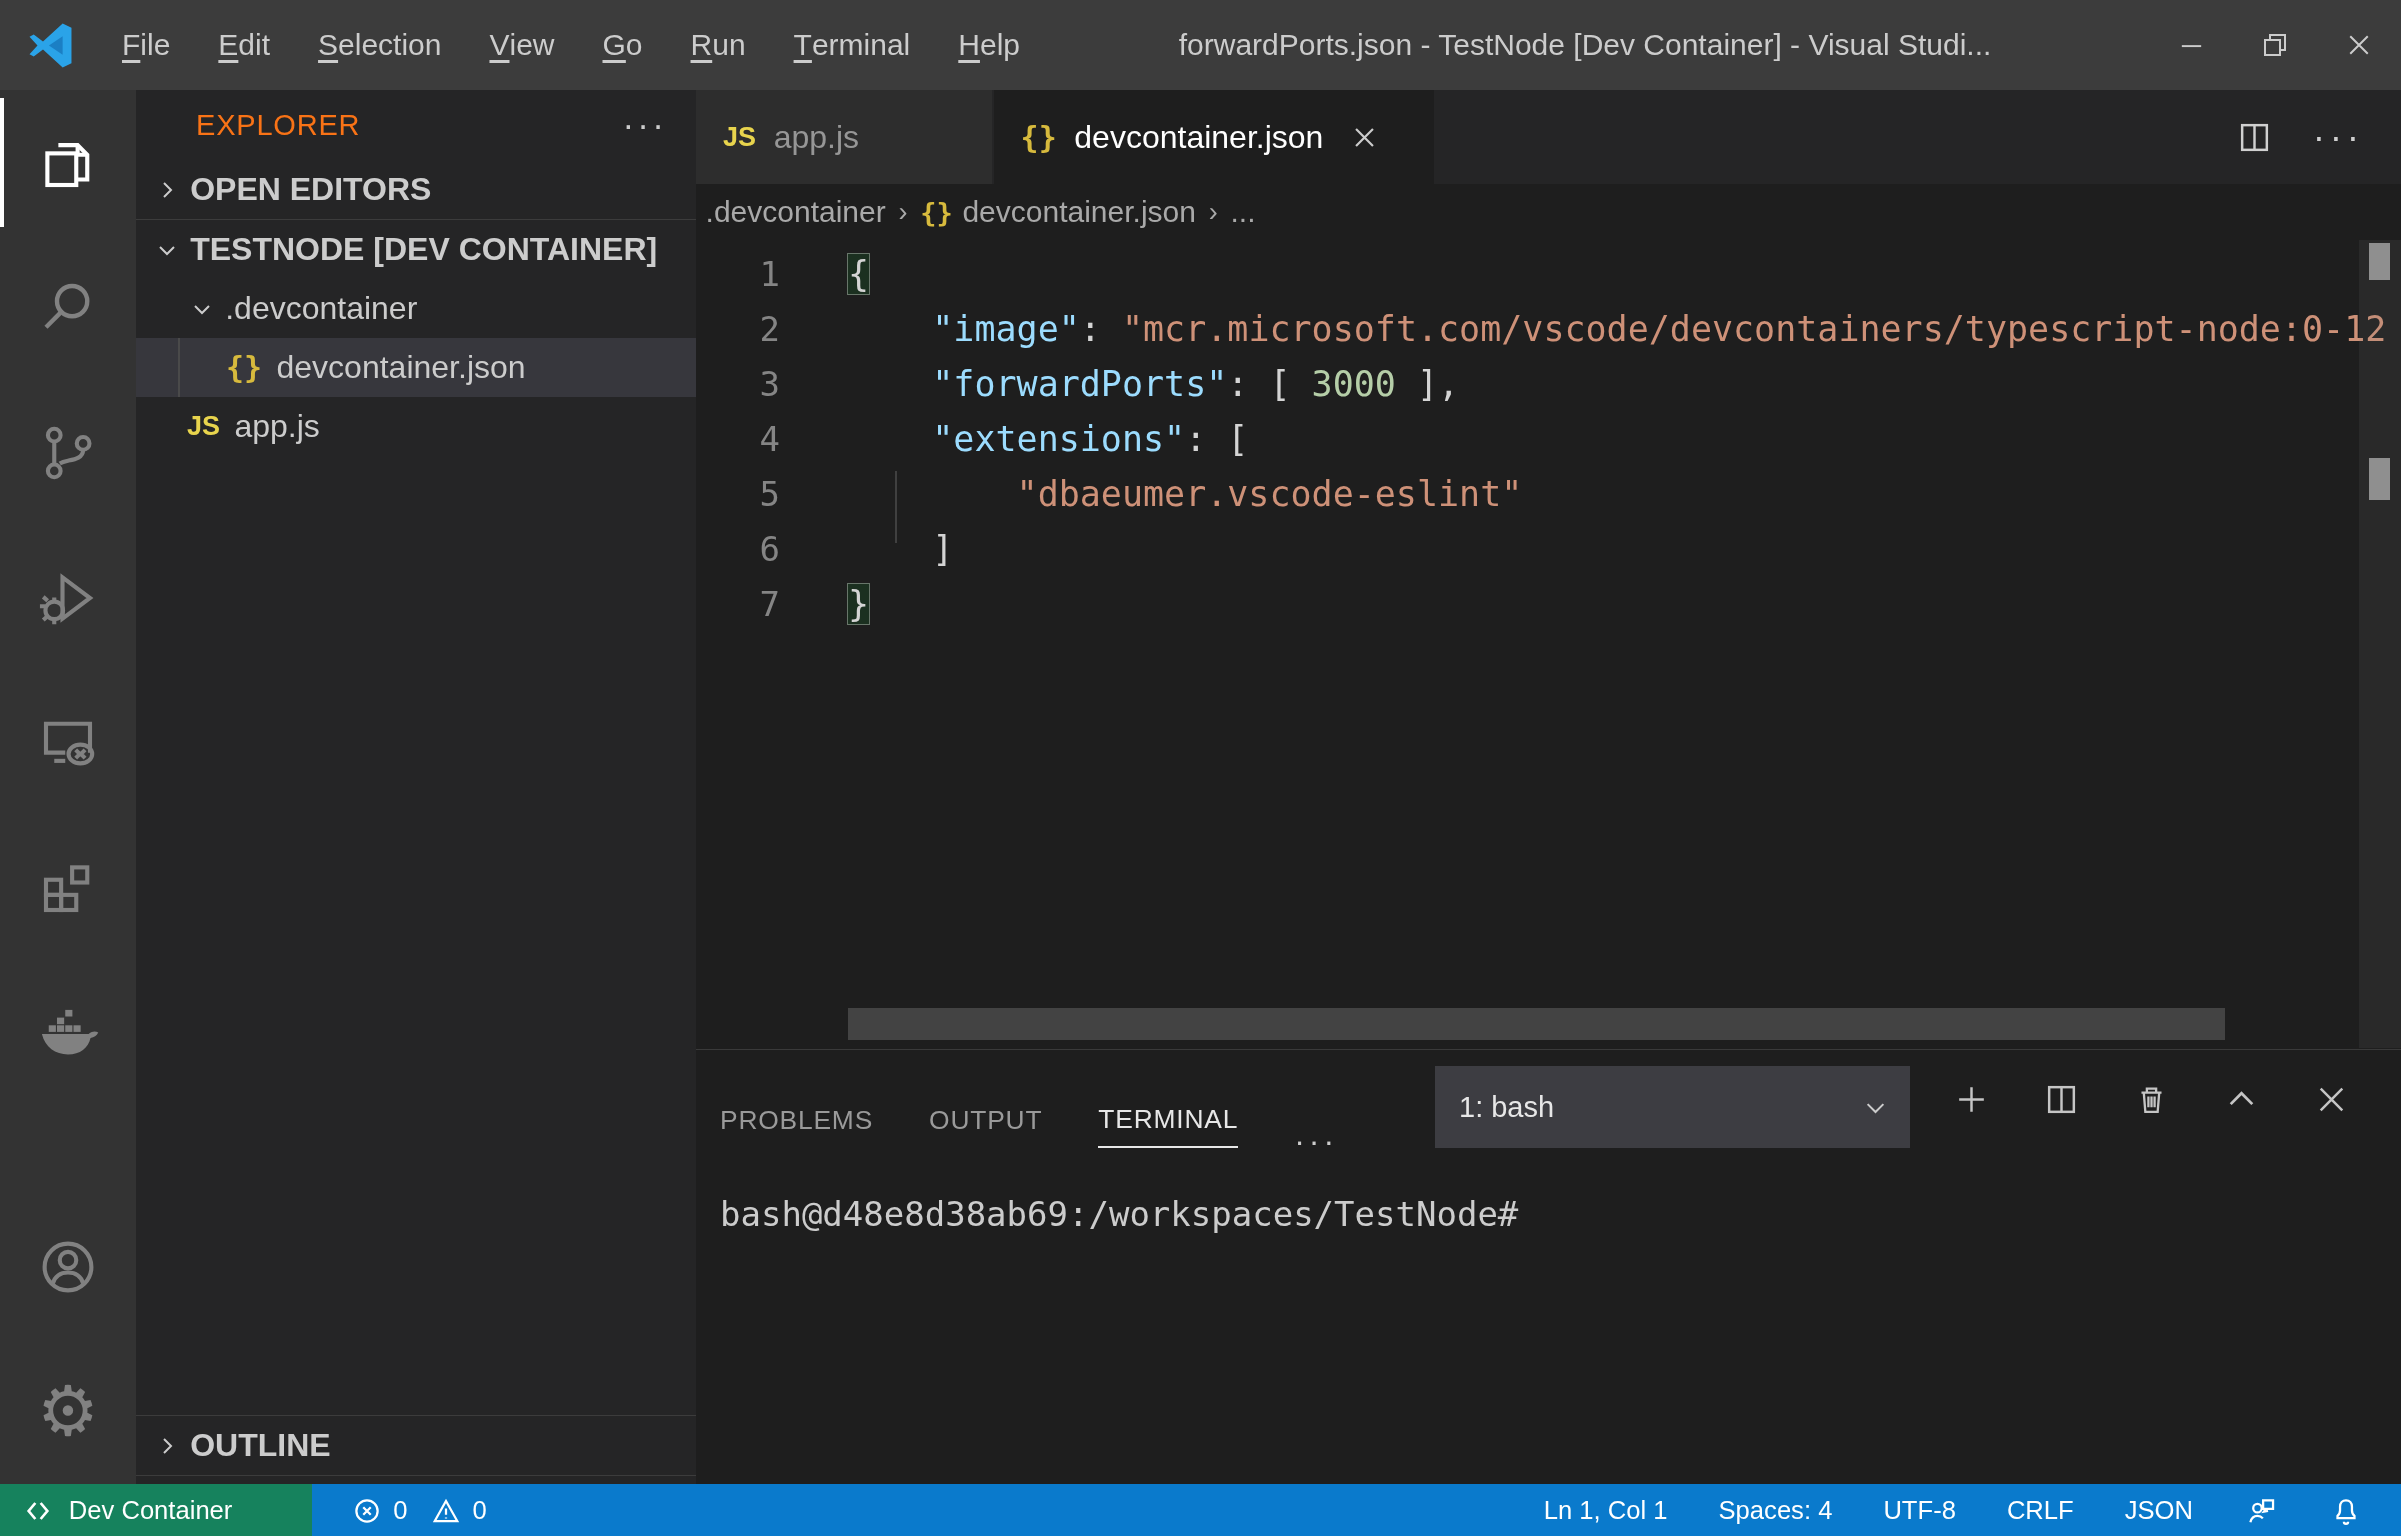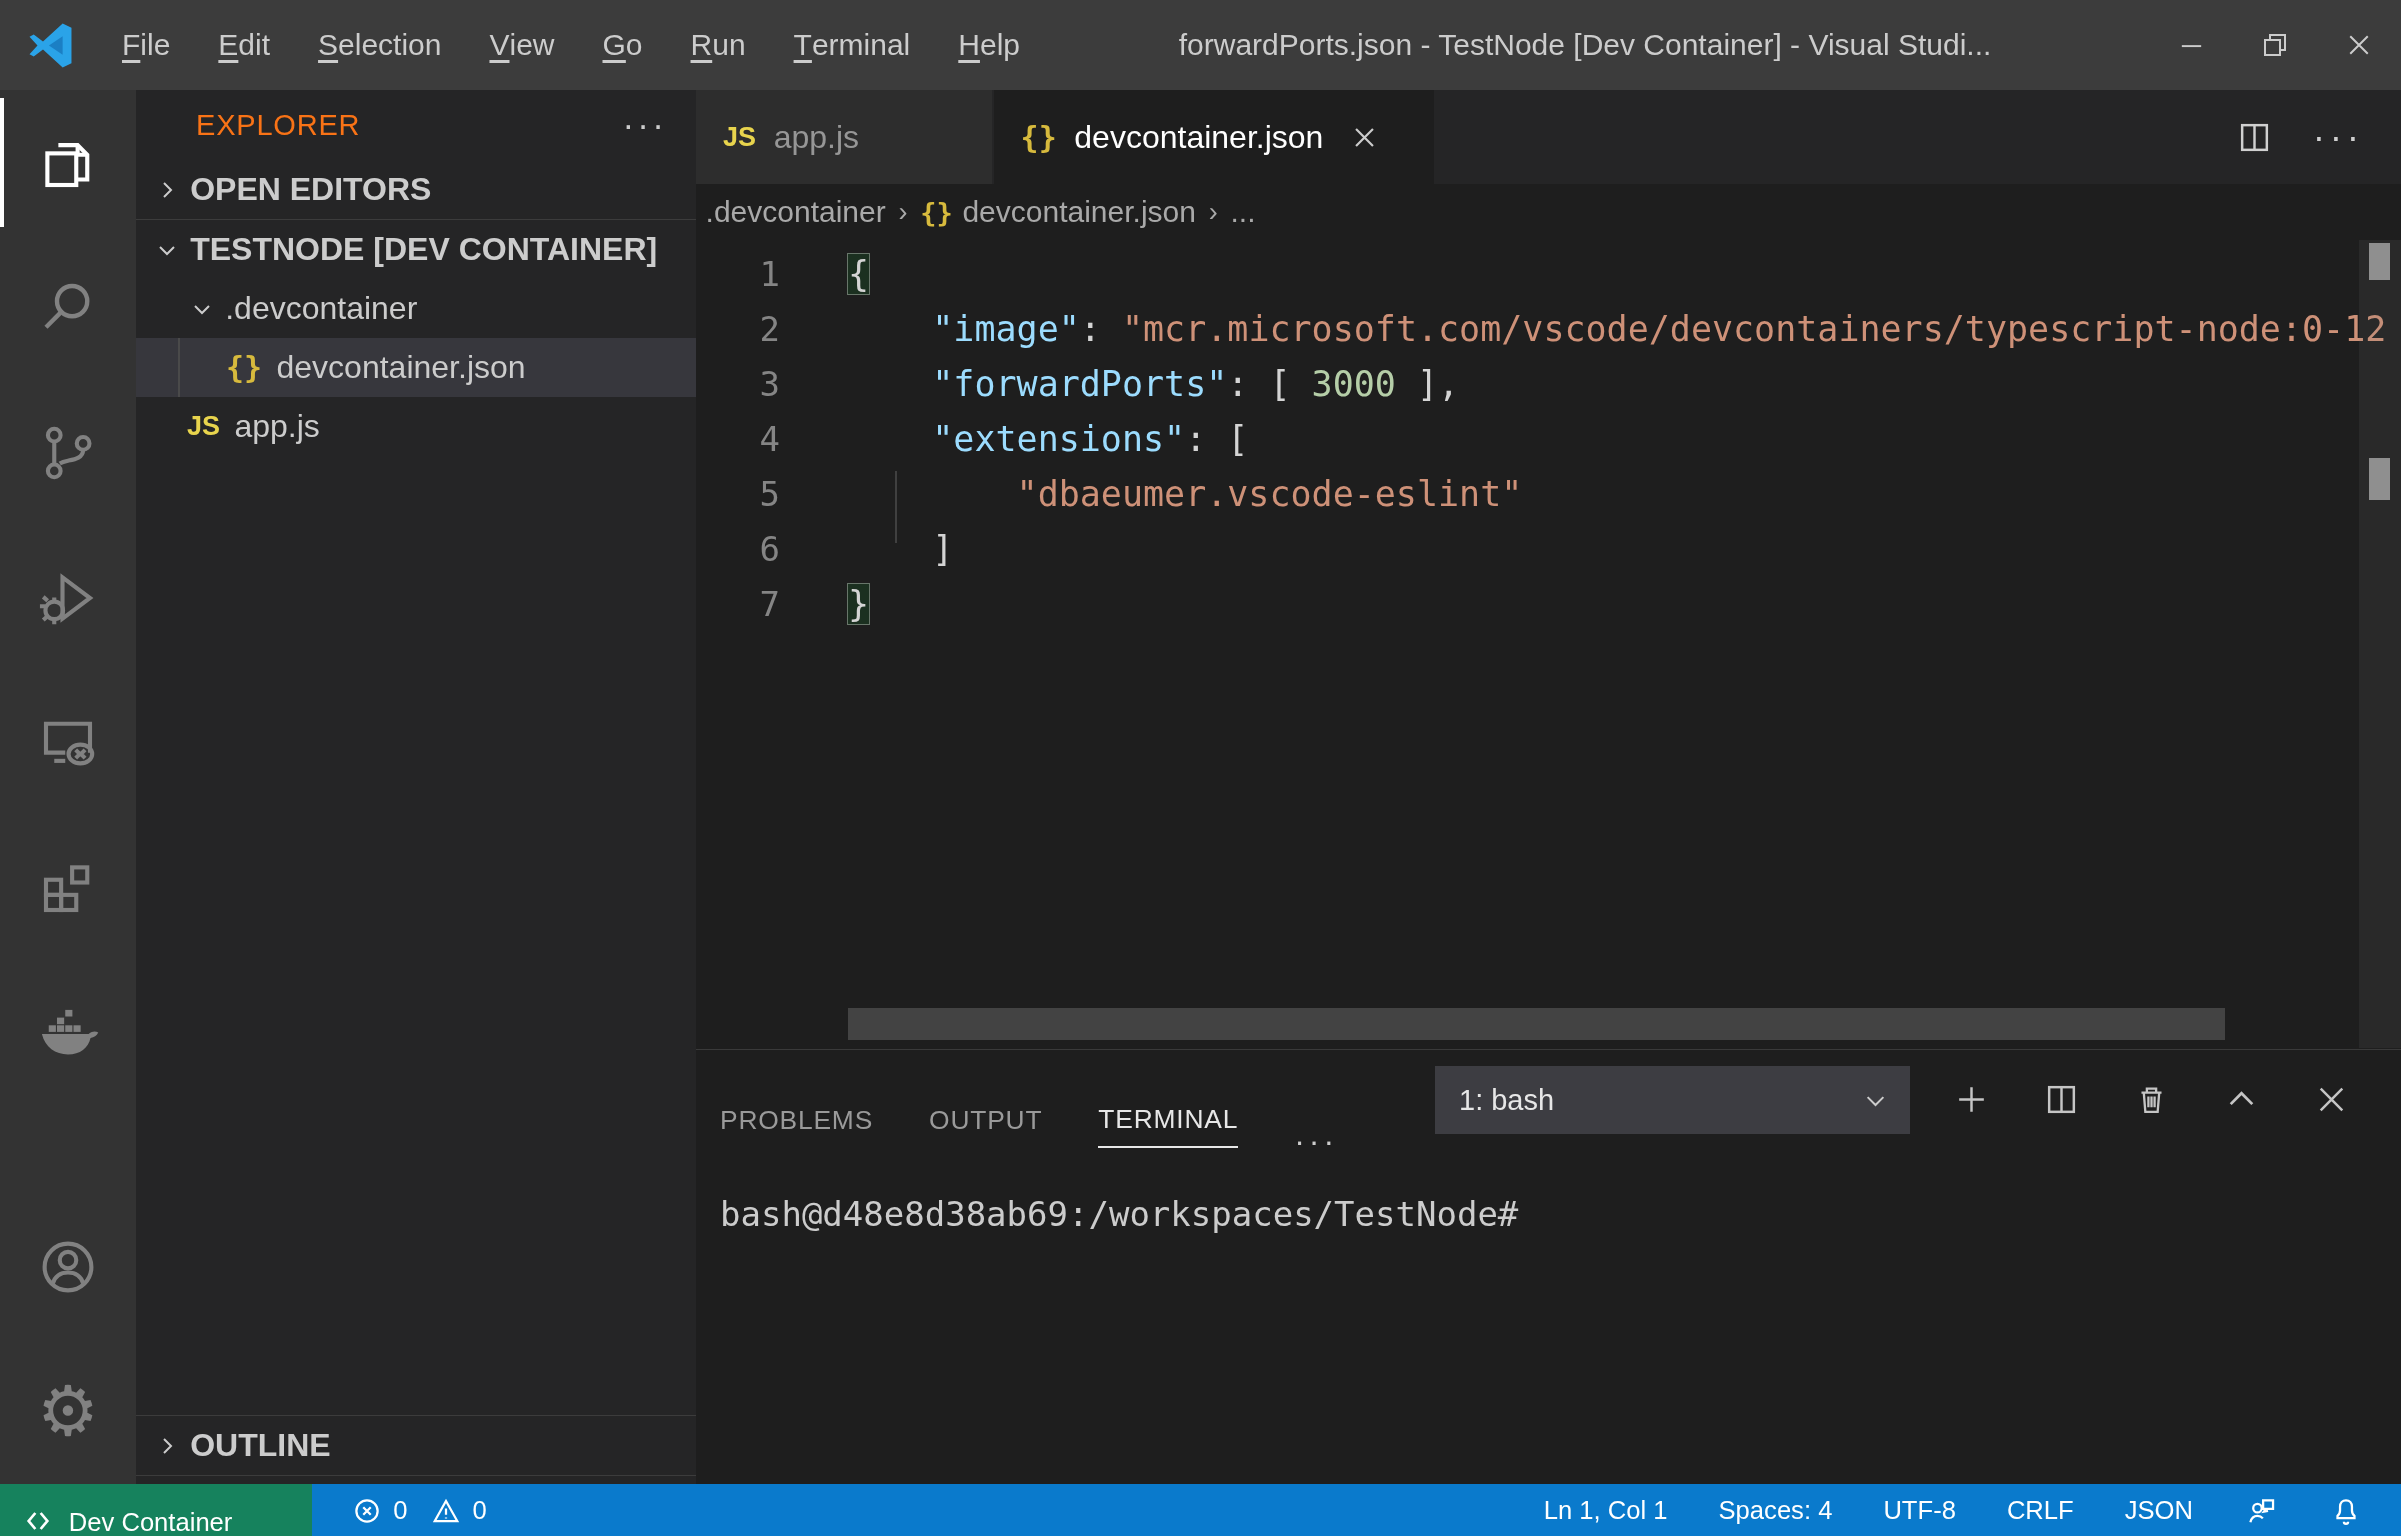--- a/index.html
+++ b/index.html
@@ -94,34 +94,34 @@
   .vmark.m2 { top:218px; height:42px; }
   .hscroll { position:absolute; left:152px; bottom:8px; width:1377px; height:32px; background:#434343; }
 
   
   .panel { position:absolute; left:0; top:959px; width:1705px; height:435px;
     background:var(--editor_bg,#1e1e1e); border-top:1.6px solid #3a3a3a; }
   .panel-header { position:relative; height:98px; display:flex; align-items:flex-end; padding-left:24px; }
   .ptab { font-size:26.4px; letter-spacing:0.8px; color:#9a9a9a; margin-right:56px; padding:11.2px 0; }
   .ptab.active { color:#e7e7e7; border-bottom:2.4px solid #e7e7e7; }
   .pdots { color:#cccccc; font-size:32px; letter-spacing:4px; line-height:0.4; margin-right:56px; }
-  .shell-select { position:absolute; left:739px; top:16px; width:475px; height:68px;
+  .shell-select { position:absolute; left:739px; top:16px; width:475px; height:82px;
     background:#3d3d42; display:flex; align-items:center; justify-content:space-between;
     padding:0 21px 0 24px; font-size:29px; color:#e7e7e7; }
   .shell-select svg { width:27px; height:27px; color:#cccccc; }
   .panel-actions { position:absolute; right:0; top:0; height:98px; display:flex; align-items:center; gap:53px; padding-right:51px; color:#c5c5c5; }
   .panel-actions svg { width:37px; height:37px; }
   .term-line { margin:46px 0 0 24px; font-family:"DejaVu Sans Mono", monospace;
     font-size:34px; color:#cccccc; white-space:pre; }
 
   
   .statusbar { position:absolute; left:0; top:1484px; width:2401px; height:53px;
     background:var(--statusbar_bg,#0a7acc); display:flex; align-items:center; color:#ffffff; font-size:25.6px; }
   .sb-remote { background:var(--remote_bg,#16825d); height:53px; width:312px;
-    display:flex; align-items:flex-end; padding-left:22.4px; gap:14.4px; flex:none; }
+    display:flex; align-items:center; padding-left:22.4px; gap:14.4px; flex:none; }
   .sb-remote svg { width:32px; height:32px; }
   .sb-problems { display:flex; align-items:center; gap:11.2px; margin-left:40px; }
   .sb-problems svg { width:30px; height:30px; }
   .sb-problems .num { margin-right:12.8px; }
   .sb-right { margin-left:auto; display:flex; align-items:center; gap:51px; padding-right:38px; }
   .sb-right svg { width:34px; height:34px; }
 </style>
 </head>
 <body>
 

